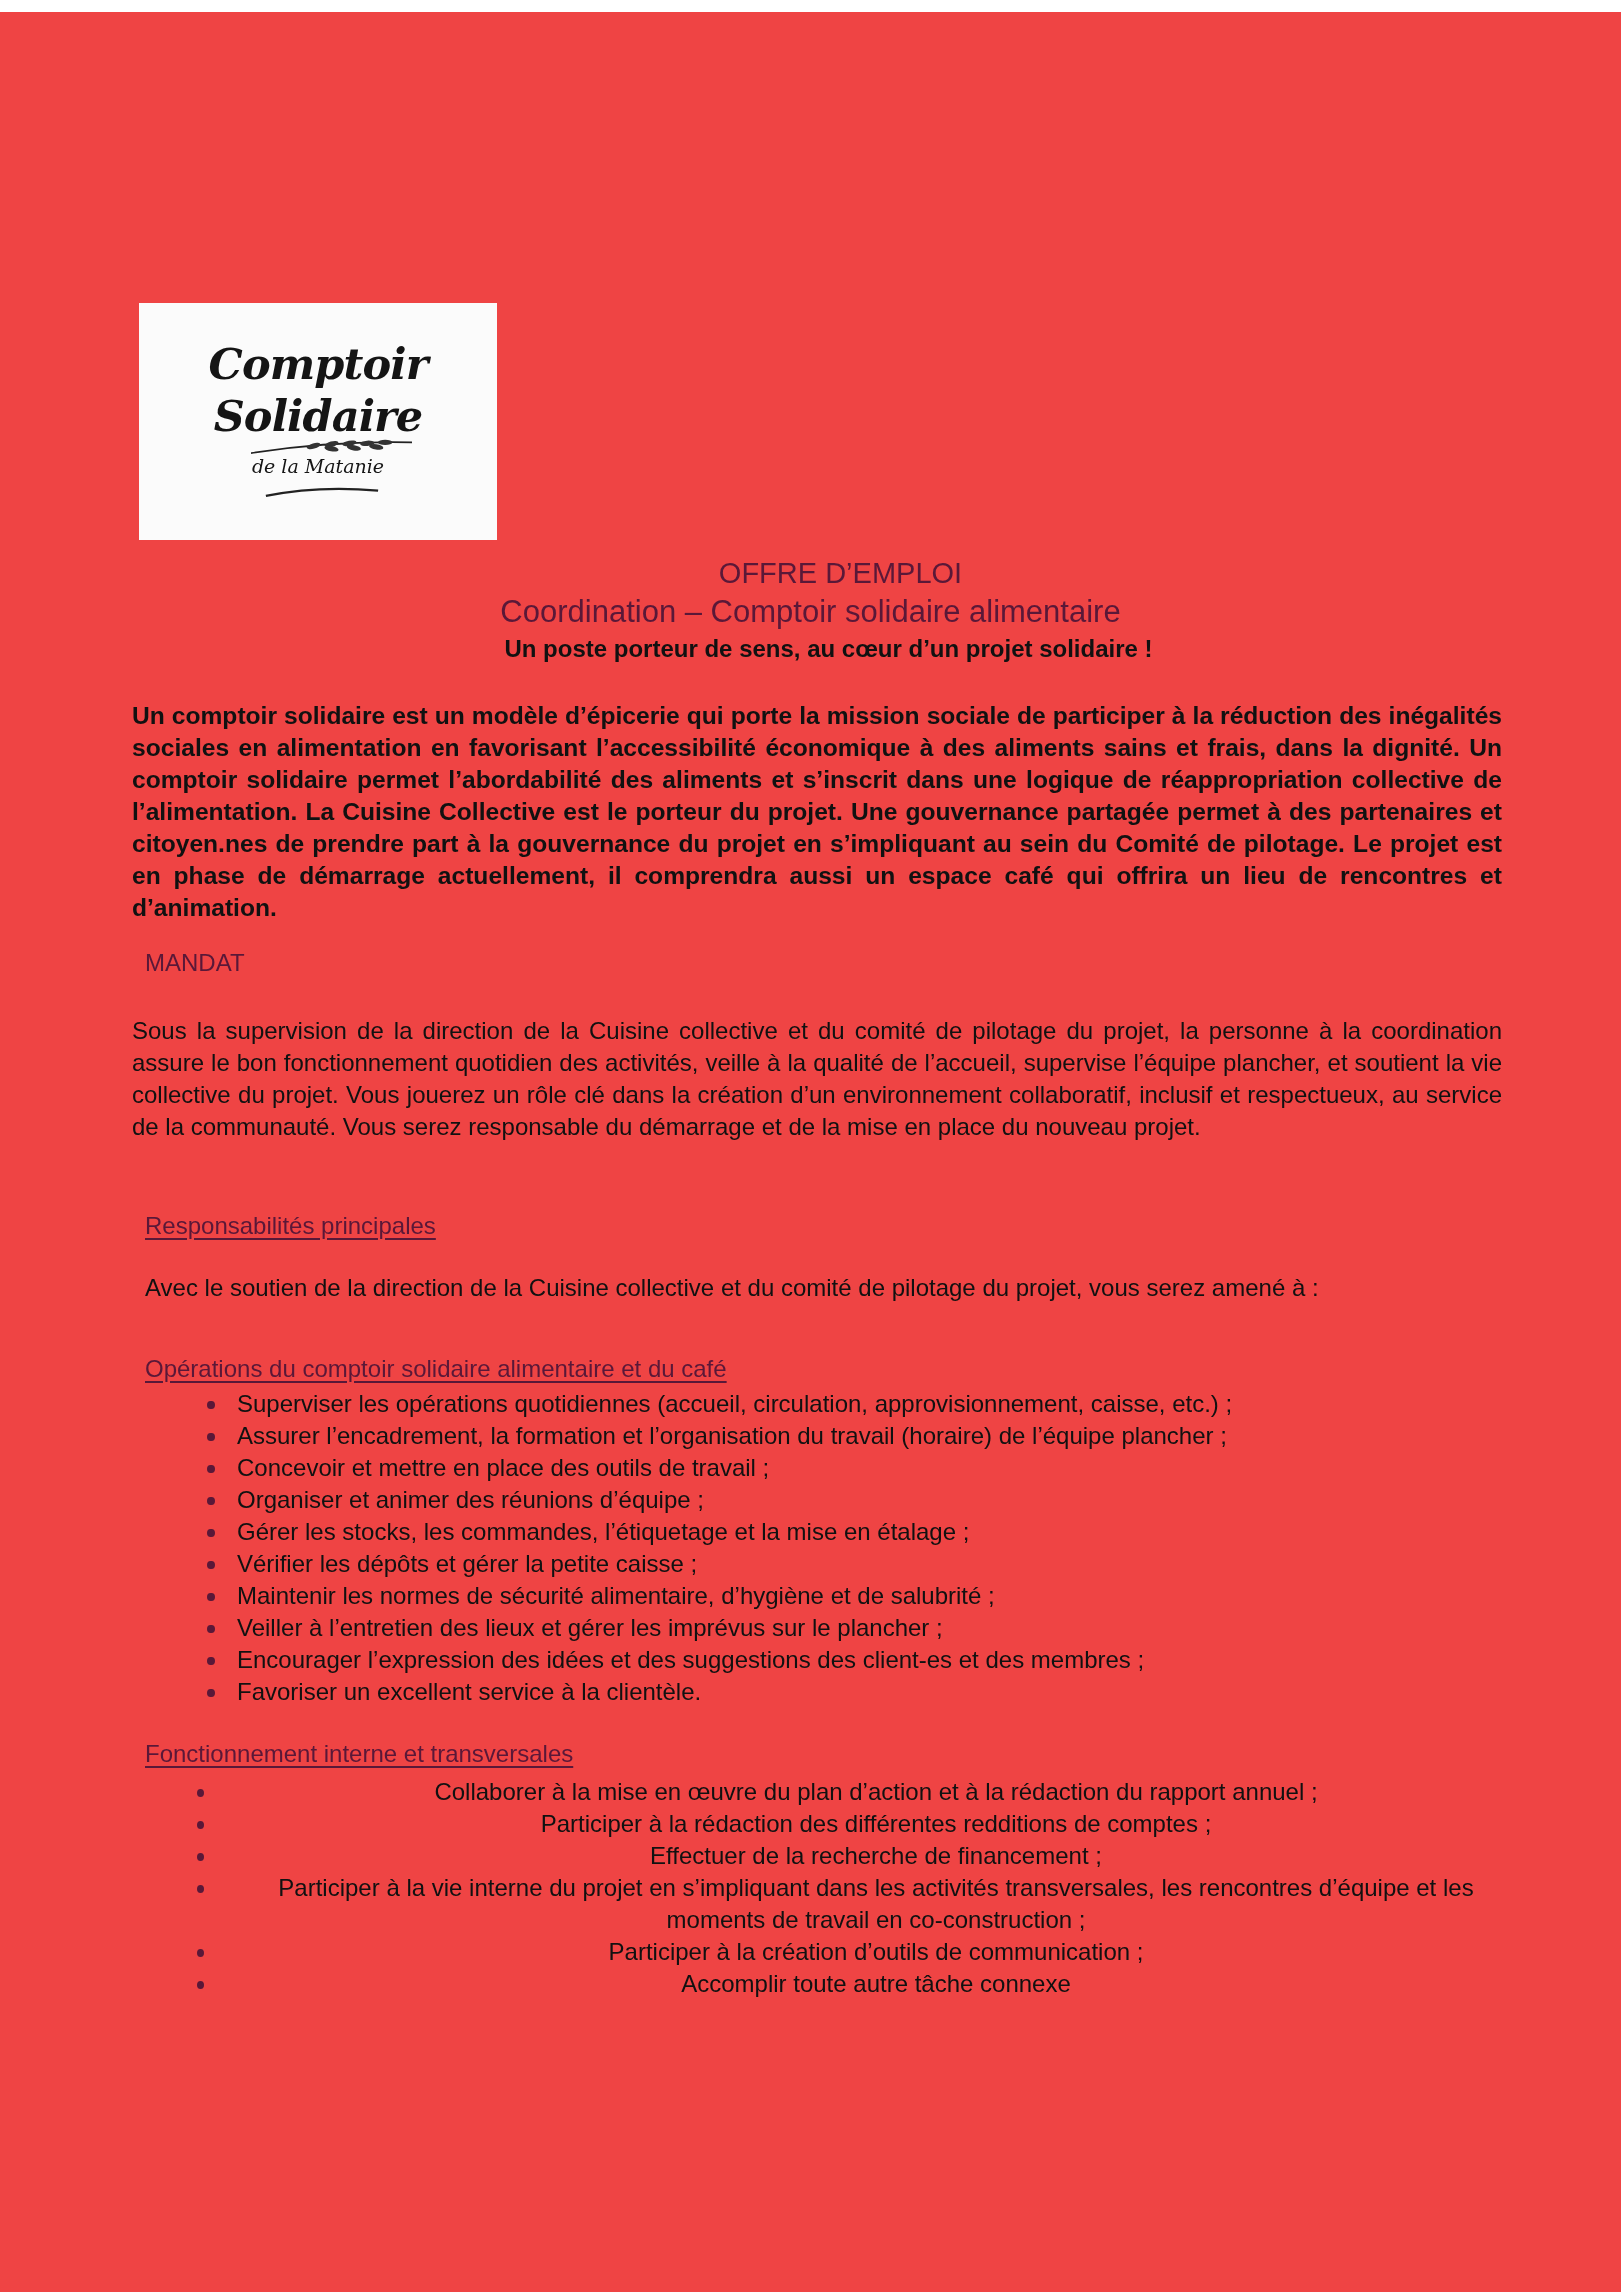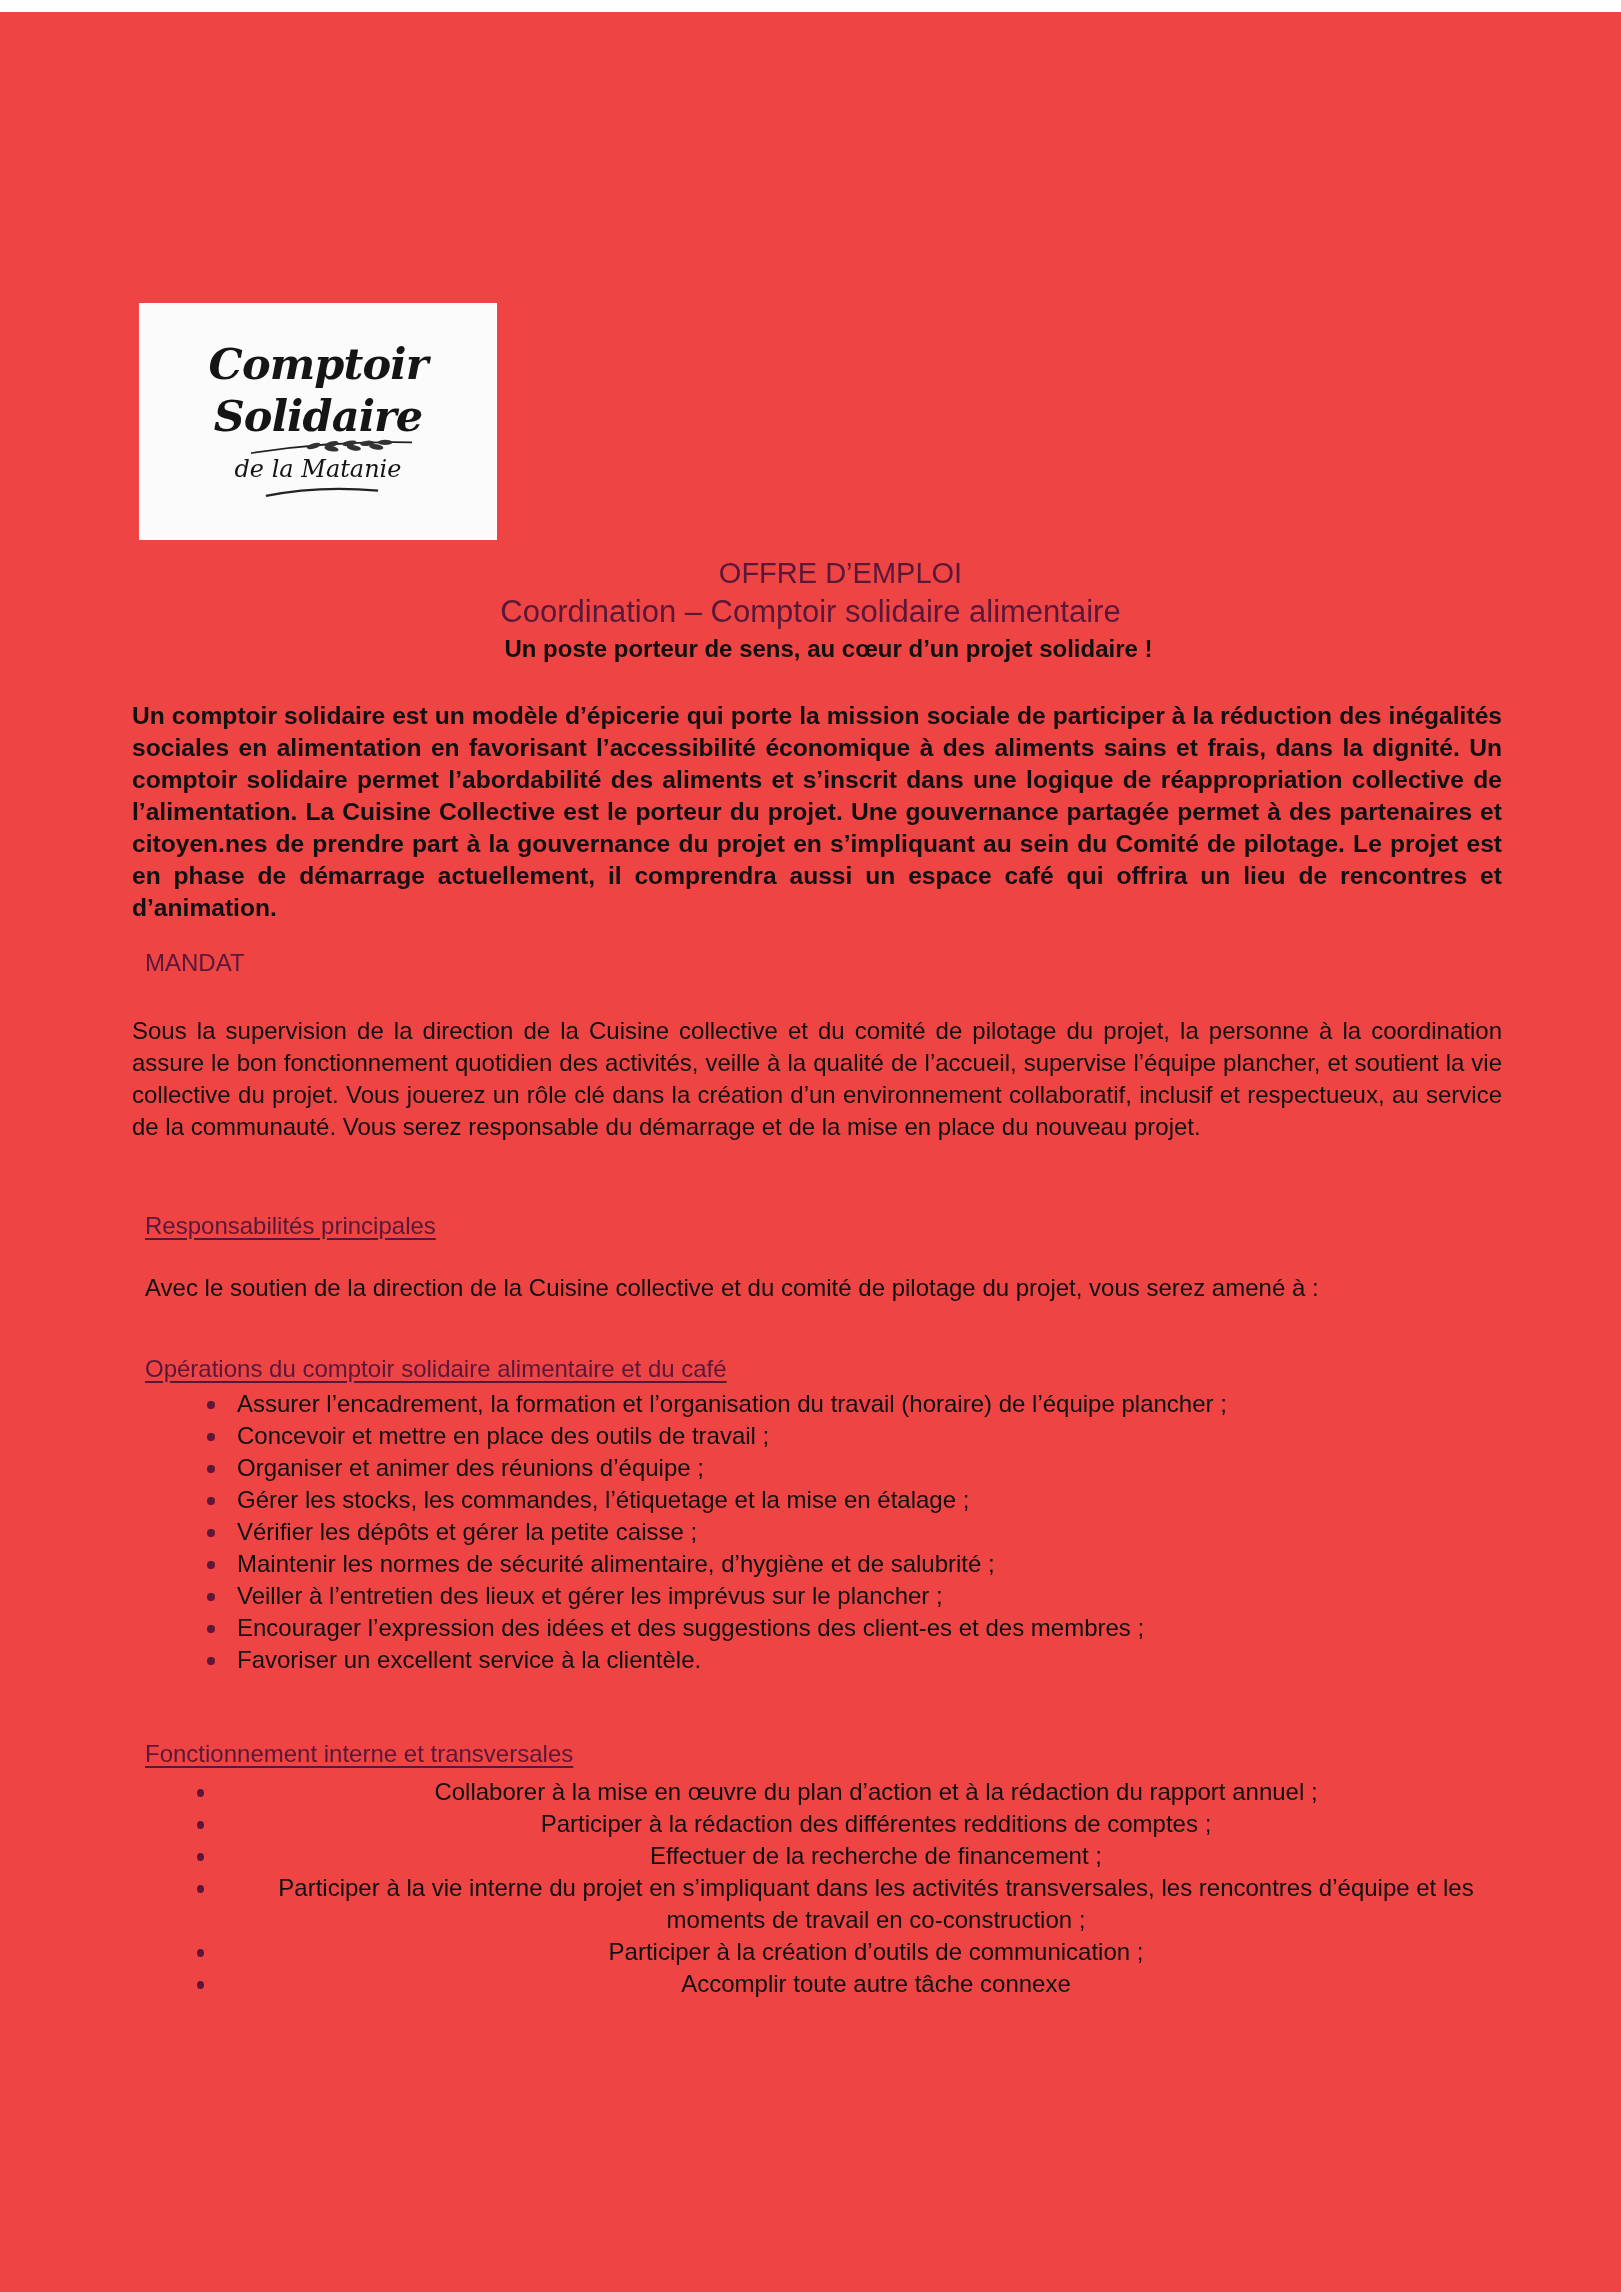--- a/index.html
+++ b/index.html
@@ -7,21 +7,21 @@
          font-family: "Liberation Sans", sans-serif; color: #111111; }
   .page { position: absolute; left: 0; top: 12px; width: 1621px; height: 2293px; background: #ef4444; }
 
   .logo-box { position: absolute; left: 139px; top: 291px; width: 358px; height: 237px;
               background: #fbfbfb; }
   .logo-text { position: absolute; left: 0; right: 0; text-align: center;
                font-family: "DejaVu Serif", serif; font-style: italic; font-weight: bold; color: #151515; }
   .logo-l1 { top: 36px; font-size: 43px; letter-spacing: -0.9px; }
   .logo-l2 { top: 82px; font-size: 43px; letter-spacing: -0.9px; margin-top: 6px; }
   .logo-wheat { position: absolute; left: 112px; top: 134px; width: 161px; height: 18px; }
-  .logo-l3 { top: 152px; font-size: 24px; font-weight: normal; }
+  .logo-l3 { top: 152px; font-size: 19px; font-weight: normal; }
   .logo-swash { position: absolute; left: 125px; top: 184px; width: 116px; height: 10.7px; }
 
   .title-block { position: absolute; left: 0; width: 1621px; text-align: center; }
   .t1 { top: 545px; font-size: 29px; color: #5a1838; margin-left: 30px; }
   .t2 { top: 582px; font-size: 31px; color: #5a1838; }
   .t3 { top: 623px; font-size: 24px; color: #111; font-weight: bold; left: 18px; }
 
   .para { position: absolute; left: 132px; width: 1370px; font-size: 24.6px; line-height: 32px;
           text-align: justify; text-align-last: left; }
   .p1 { top: 688px; font-weight: bold; }
@@ -77,20 +77,21 @@
   <div class="para p1">Un comptoir solidaire est un modèle d’épicerie qui porte la mission sociale de participer à la réduction des inégalités sociales en alimentation en favorisant l’accessibilité économique à des aliments sains et frais, dans la dignité. Un comptoir solidaire permet l’abordabilité des aliments et s’inscrit dans une logique de réappropriation collective de l’alimentation. La Cuisine Collective est le porteur du projet. Une gouvernance partagée permet à des partenaires et citoyen.nes de prendre part à la gouvernance du projet en s’impliquant au sein du Comité de pilotage. Le projet est en phase de démarrage actuellement, il comprendra aussi un espace café qui offrira un lieu de rencontres et d’animation.</div>
 
   <div class="section-label mandat">MANDAT</div>
   <div class="para p2">Sous la supervision de la direction de la Cuisine collective et du comité de pilotage du projet, la personne à la coordination assure le bon fonctionnement quotidien des activités, veille à la qualité de l’accueil, supervise l’équipe plancher, et soutient la vie collective du projet. Vous jouerez un rôle clé dans la création d’un environnement collaboratif, inclusif et respectueux, au service de la communauté. Vous serez responsable du démarrage et de la mise en place du nouveau projet.</div>
 
   <div class="section-label resp">Responsabilités principales</div>
   <div class="intro">Avec le soutien de la direction de la Cuisine collective et du comité de pilotage du projet, vous serez amené à :</div>
 
   <div class="section-label ops">Opérations du comptoir solidaire alimentaire et du café</div>
   <ul class="blist list1">
+    <li><span class="bullet"></span><span>Superviser les opérations quotidiennes (accueil, circulation, approvisionnement, caisse, etc.) ;</span></li>
     <li><span class="bullet"></span><span>Assurer l’encadrement, la formation et l’organisation du travail (horaire) de l’équipe plancher ;</span></li>
     <li><span class="bullet"></span><span>Concevoir et mettre en place des outils de travail ;</span></li>
     <li><span class="bullet"></span><span>Organiser et animer des réunions d’équipe ;</span></li>
     <li><span class="bullet"></span><span>Gérer les stocks, les commandes, l’étiquetage et la mise en étalage ;</span></li>
     <li><span class="bullet"></span><span>Vérifier les dépôts et gérer la petite caisse ;</span></li>
     <li><span class="bullet"></span><span>Maintenir les normes de sécurité alimentaire, d’hygiène et de salubrité ;</span></li>
     <li><span class="bullet"></span><span>Veiller à l’entretien des lieux et gérer les imprévus sur le plancher ;</span></li>
     <li><span class="bullet"></span><span>Encourager l’expression des idées et des suggestions des client-es et des membres ;</span></li>
     <li><span class="bullet"></span><span>Favoriser un excellent service à la clientèle.</span></li>
   </ul>

